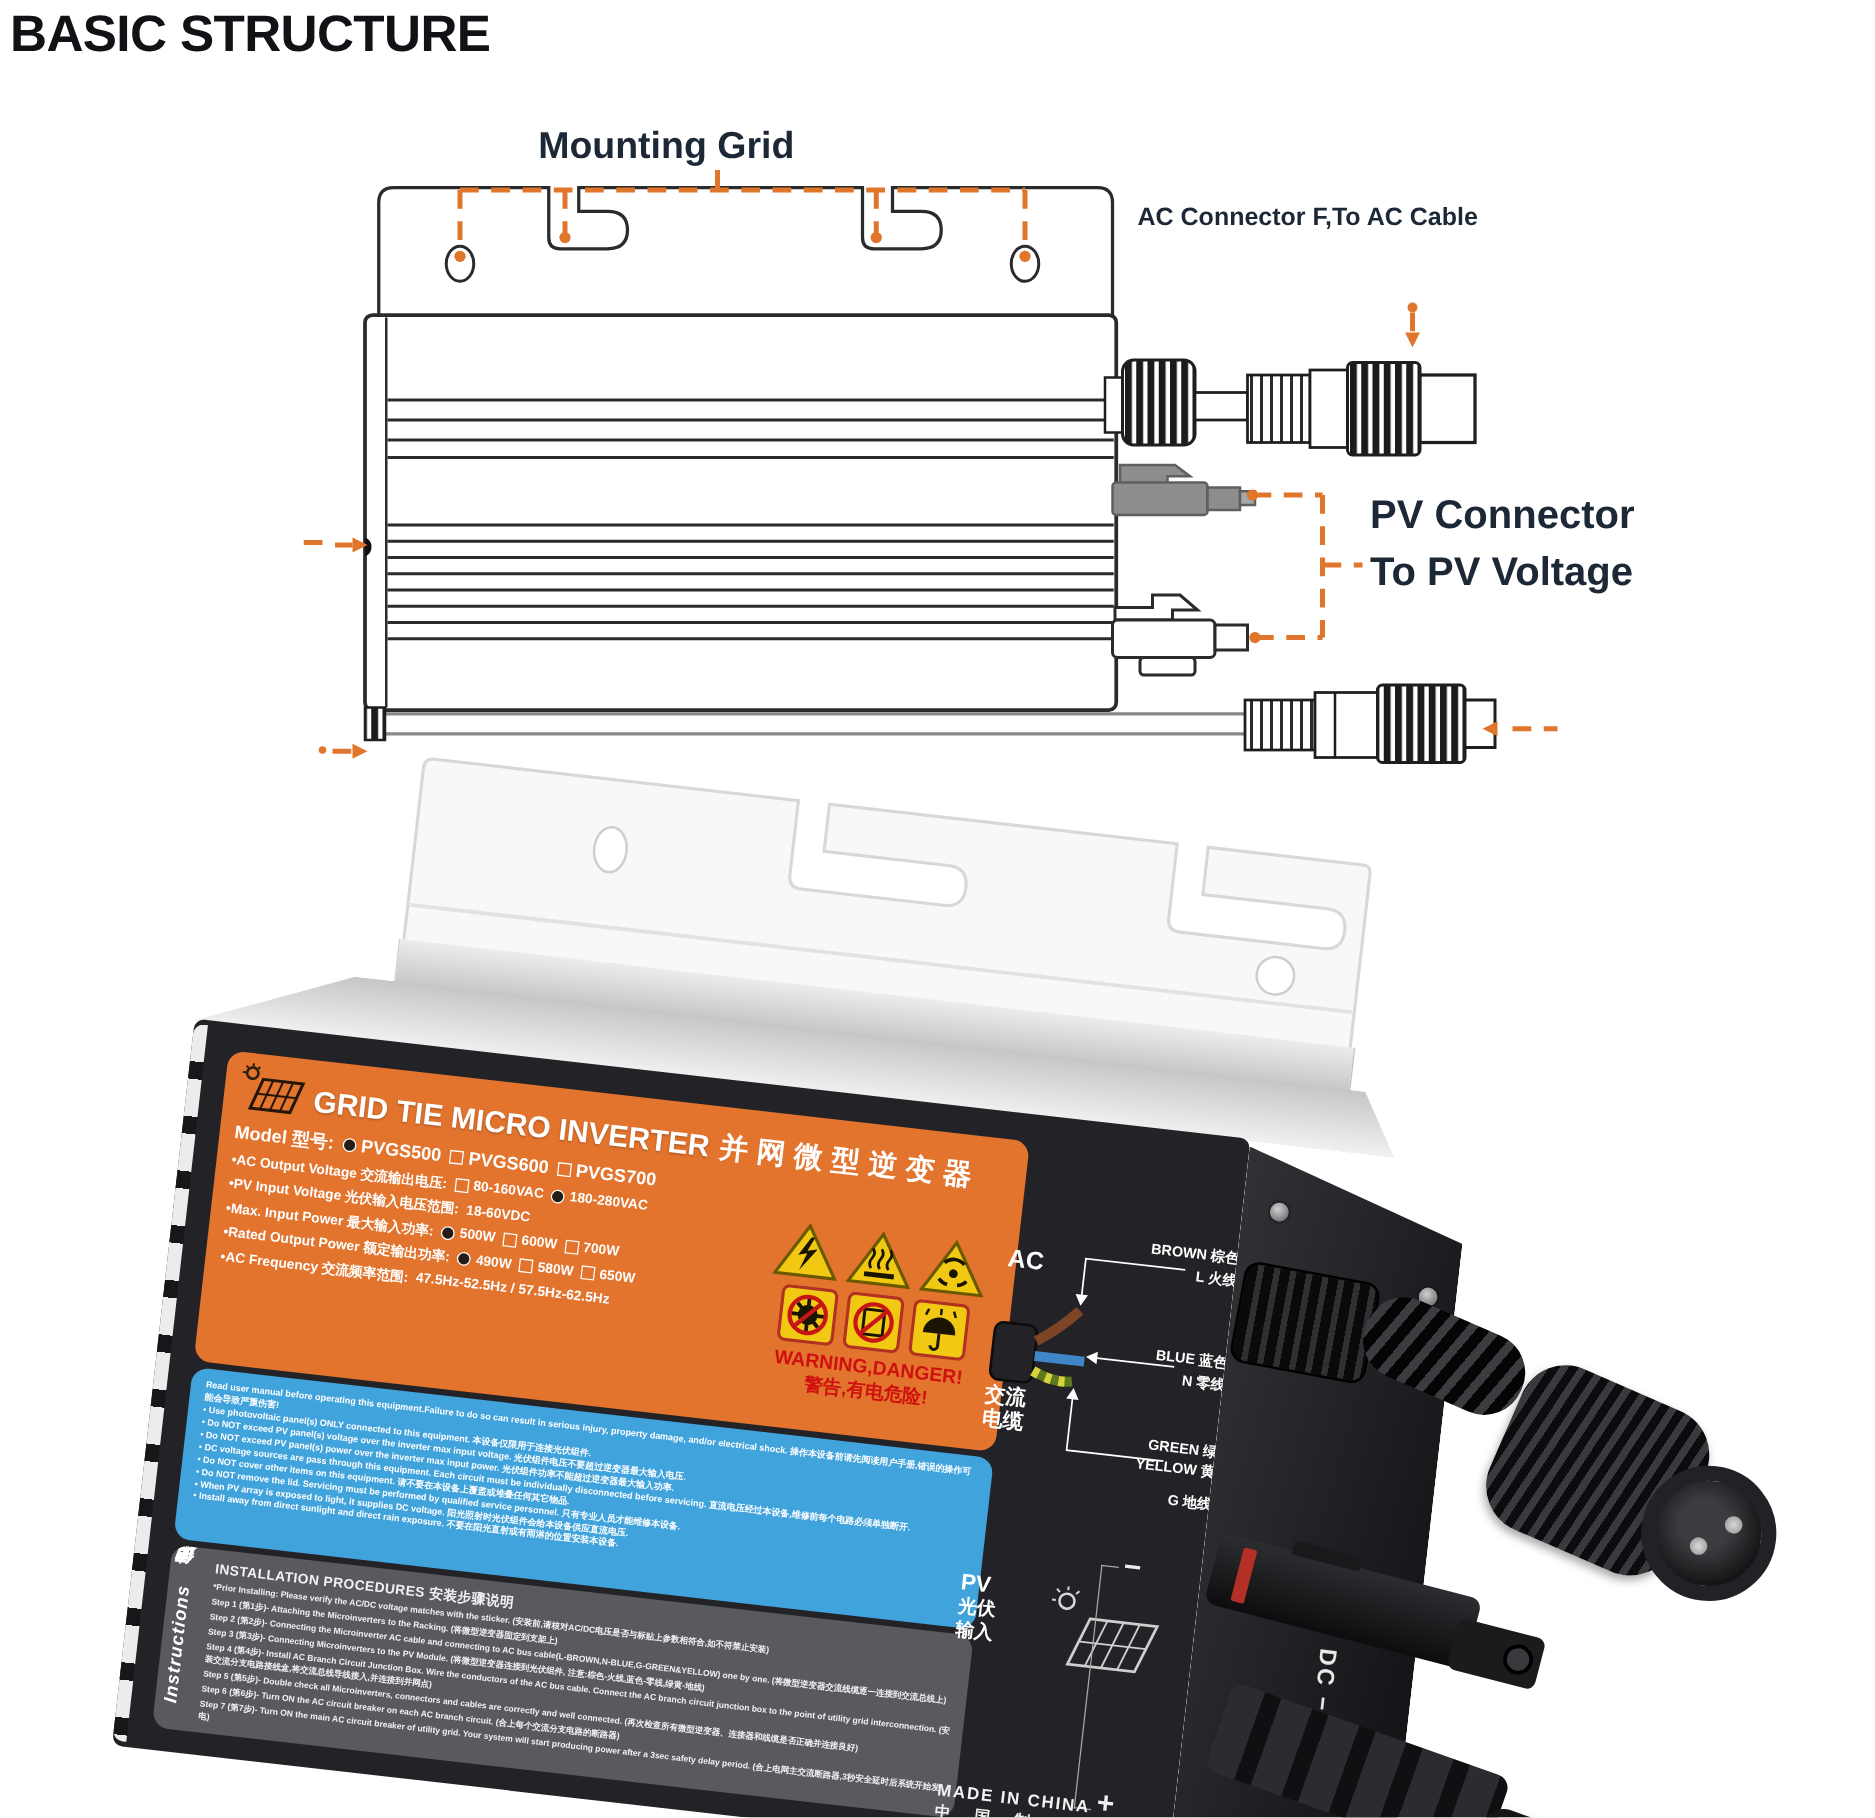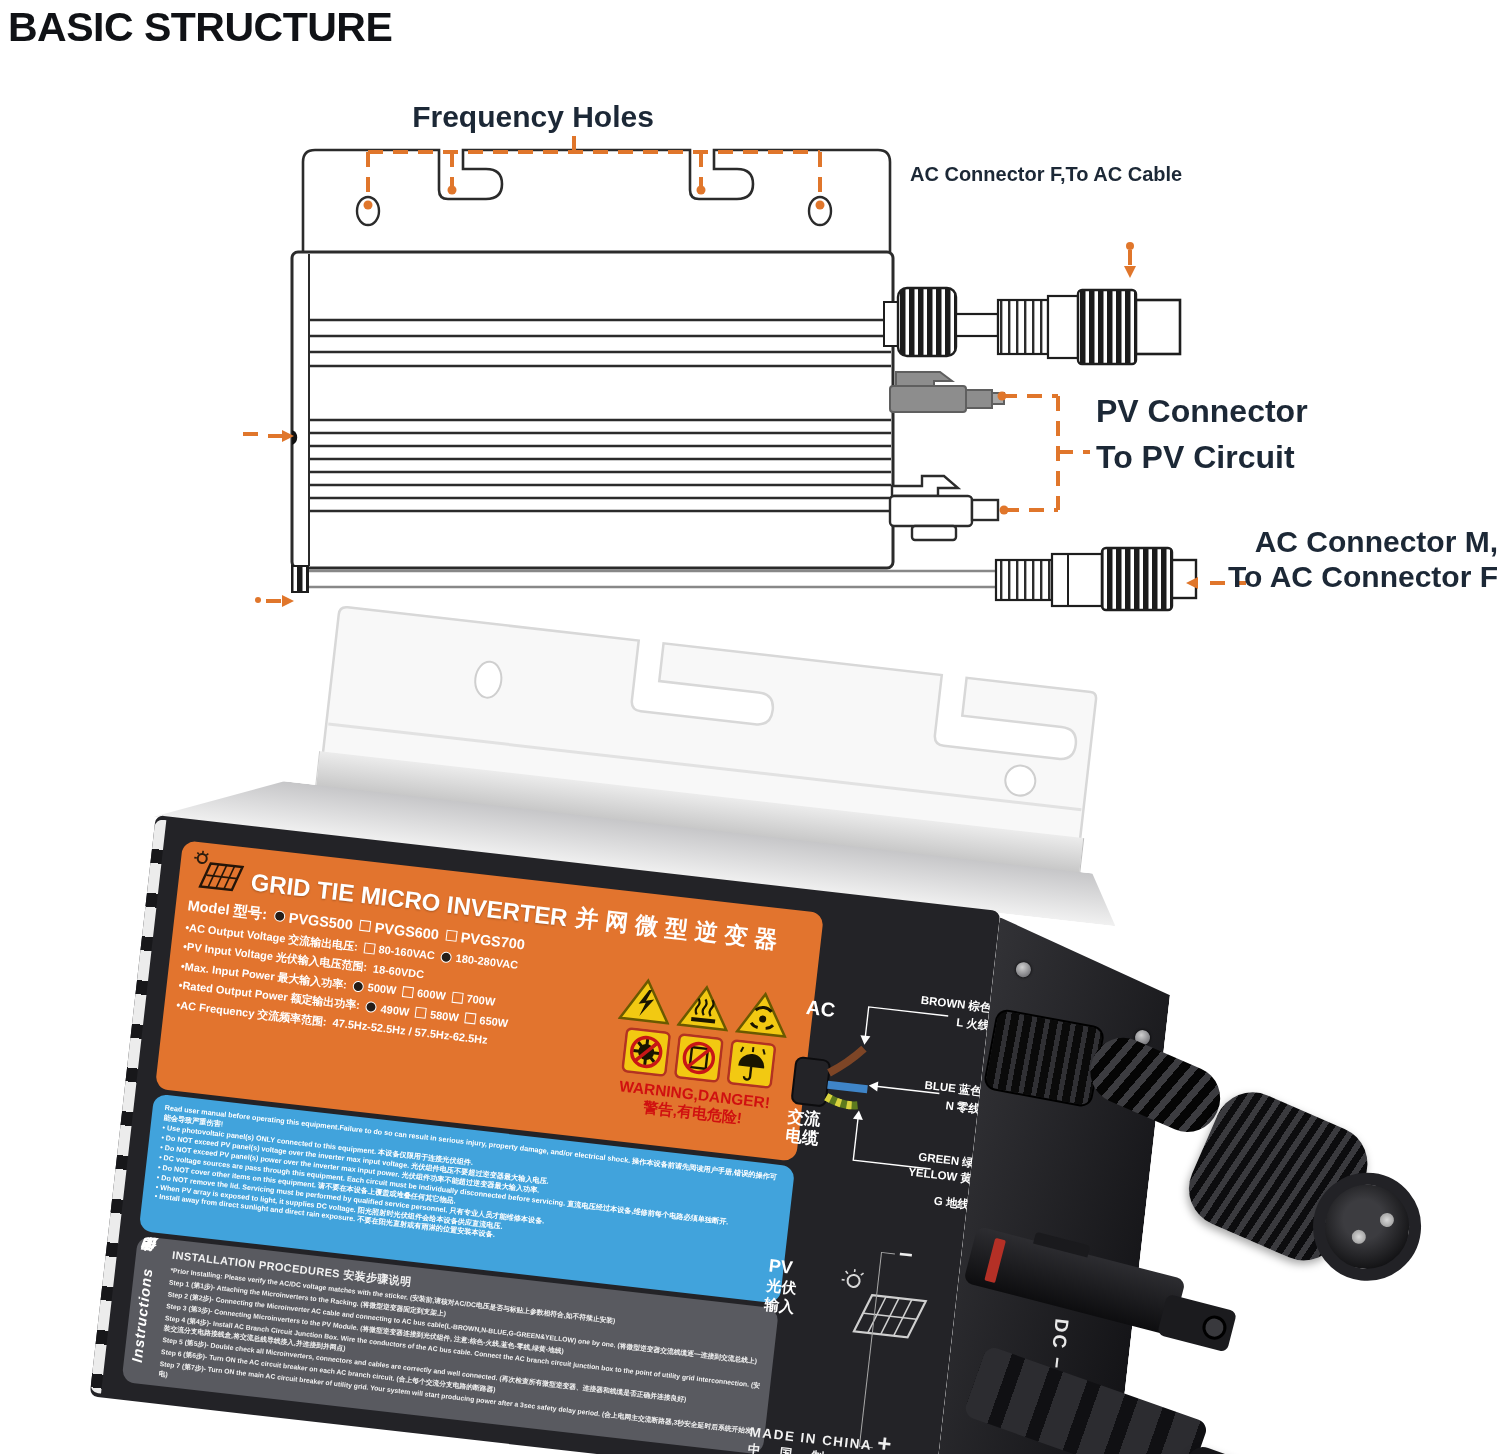--- a/index.html
+++ b/index.html
@@ -218,29 +218,25 @@
       <circle cx="1002" cy="396" r="4.5"></circle>
         <circle cx="1004" cy="510" r="4.5"></circle>
       <circle cx="258" cy="600" r="3"></circle>
       <polygon points="1130,278 1124,266 1136,266"></polygon>
       <polygon points="294,436 282,430 282,442"></polygon>
       <polygon points="294,601 282,595 282,607"></polygon>
       <polygon points="1186,583 1198,577 1198,589"></polygon>
     </g>
   </svg>
 
-  <div class="dlabel lbl-mounting">Frequency Holes</div>
+  <div class="dlabel lbl-mounting">Mounting Grid</div>
   <div class="dlabel lbl-acf">AC Connector  F,To AC Cable</div>
   <div class="dlabel lbl-pv">
     <div>PV Connector</div>
-    <div>To PV Circuit</div>
-  </div>
-  <div class="dlabel lbl-acm">
-    <div>AC Connector  M,</div>
-    <div>To AC Connector  F</div>
+    <div>To PV Voltage</div>
   </div>
 
   <div class="photo">
     <div class="rot">
 
       <svg class="bracket-svg" width="770" height="150" viewBox="0 0 770 150">
         <path d="M4,150 V10 Q4,2 12,2 H305 V62 Q305,72 315,72 H430 Q446,72 446,56 Q446,40 430,40 H330 V2 H610 V62 Q610,72 620,72 H735 Q751,72 751,56 Q751,40 735,40 H635 V2 H760 Q766,2 766,9 V150 Z" fill="#f8f8f8" stroke="#d8d8d8" stroke-width="2.5"></path>
         <ellipse cx="160" cy="58" rx="13" ry="18" fill="#fff" stroke="#cfcfcf" stroke-width="2"></ellipse>
         <circle cx="700" cy="98" r="15" fill="#fff" stroke="#cfcfcf" stroke-width="2"></circle>
         <line x1="6" y1="120" x2="764" y2="120" stroke="#e2e2e2" stroke-width="3"></line>

